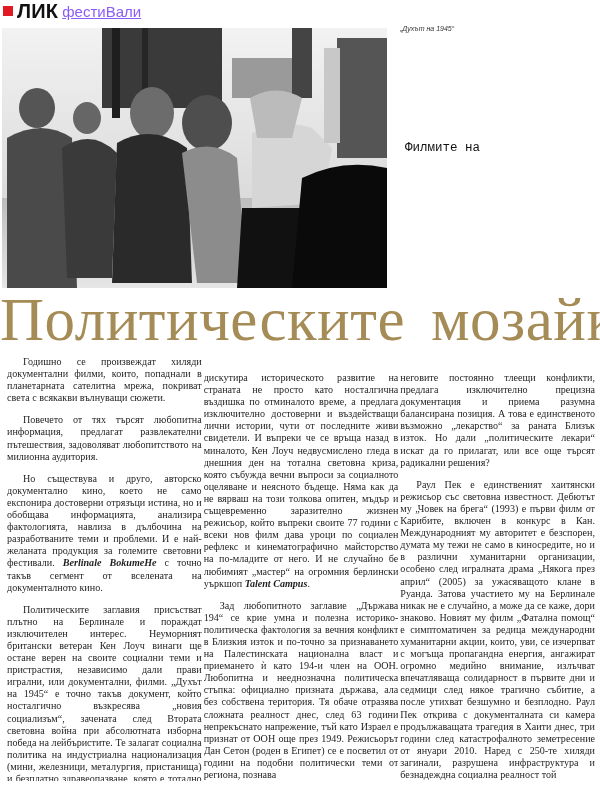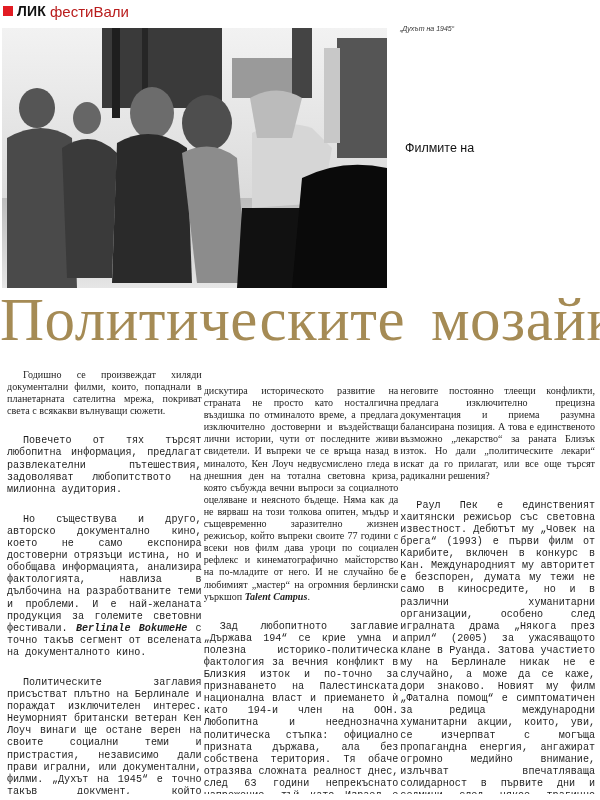--- a/index.html
+++ b/index.html
@@ -1,37 +1,37 @@
 <!DOCTYPE html>
 <html><head>
 <meta charset="utf-8">
 <style>
   html, body { margin:0; padding:0; background:#ffffff; }
   body { width:600px; height:800px; position:relative; overflow:hidden; font-family:"Liberation Serif", serif; color:#1a1a1a; }
 
   .section-header { position:absolute; left:3px; top:2px; height:18px; display:flex; align-items:center; gap:4px; }
   .red-square { width:10px; height:10px; background:#e21b23; display:inline-block; }
-  .mag-name { font-family:"Liberation Sans", sans-serif; font-weight:bold; font-size:14px; color:#111; letter-spacing:0.2px; }
-  .section-name { font-family:"Liberation Sans", sans-serif; font-size:15px; color:#b91c1c; }
+  .mag-name { font-family:"Liberation Sans", sans-serif; font-weight:bold; font-size:20px; color:#111; letter-spacing:0.2px; }
+  .section-name { font-family:"Liberation Sans", sans-serif; font-size:15px; color:#8b5cf6;text-decoration:underline; }
 
   .photo { position:absolute; left:2px; top:28px; width:385px; height:260px; overflow:hidden; background:#d8d8d8; }
   .photo svg { display:block; }
 
   .photo-credit { position:absolute; left:400px; top:25px; font-family:"Liberation Sans", sans-serif; font-size:7px; color:#333; font-style:italic; }
 
-  .lede { position:absolute; left:405px; top:142px; font-family:Liberation Sans, sans-serif; font-size:12.5px; line-height:13.5px; color:#111; }
+  .lede { position:absolute; left:405px; top:142px; font-family:Liberation Mono, monospace; font-size:12.5px; line-height:13.5px; color:#111; }
   .lede .l2 { font-style:italic; }
 
   .headline { position:absolute; left:0px; top:288px; width:600px; font-family:"Liberation Serif", serif; font-size:61px; line-height:64px; color:#a58b55; letter-spacing:0.5px; white-space:nowrap; }
   .headline span.w2 { margin-left:26px; }
 
-  .columns { position:absolute; top:369px; left:7px; width:588px; height:425px; display:flex; gap:2px; }
+  .columns { position:absolute; top:356px; left:7px; width:588px; height:425px; display:flex; gap:2px; }
   .col { flex:1; font-size:10.1px; line-height:12.1px; text-align:justify; hyphens:auto; color:#1e1e1e; overflow:hidden; }
   .col p { margin:0; text-indent:16px; }
-  .col p + p { margin-top:18px;font-family:Liberation Mono, monospace; }
+  .col p + p { margin-top:10px; }
   .col p.cont { text-indent:0;margin-top:16px; }
   .col em.film { font-style:italic; font-weight:bold; }
 
   .footer { position:absolute; left:3px; top:784px; font-family:"Liberation Sans", sans-serif; font-size:9.5px; color:#333; display:flex; gap:12px;margin-top:27px; }
 </style>
 </head>
 <body>
 
 <div class="section-header">
   <span class="red-square"></span>

